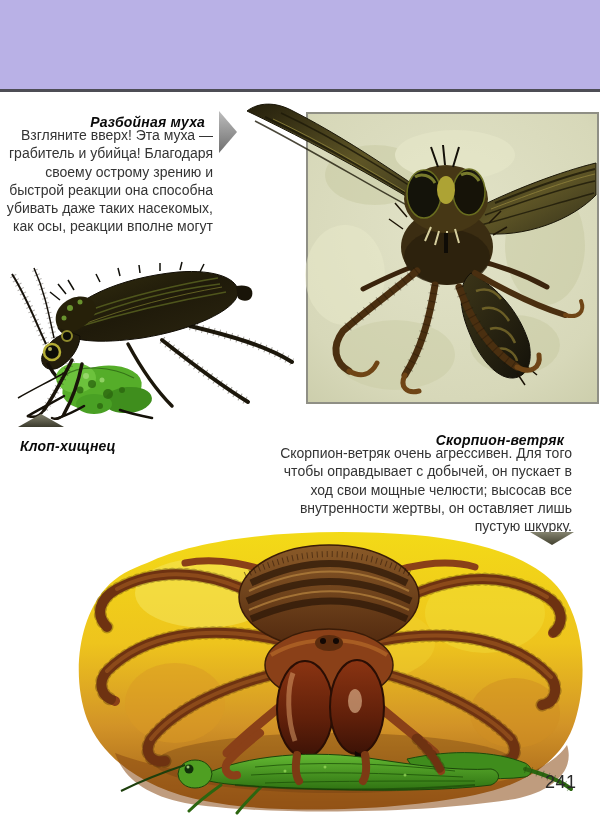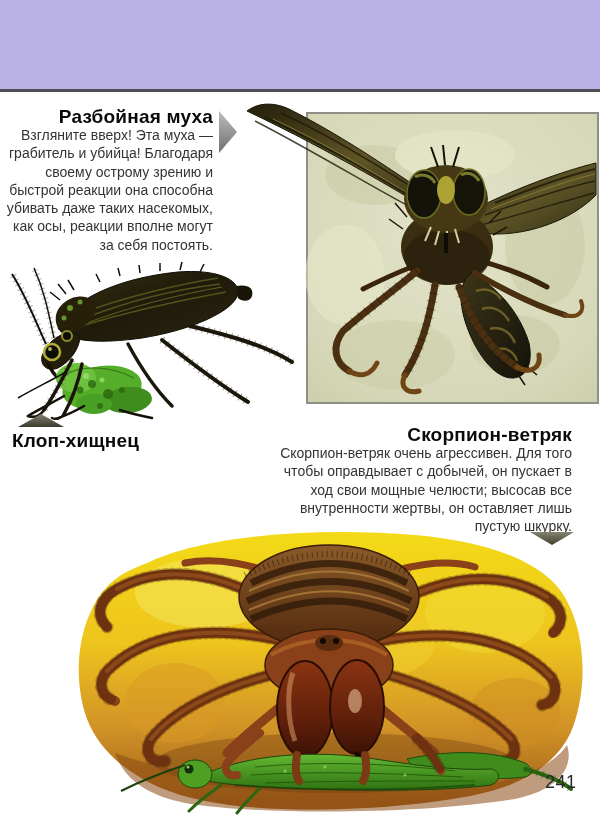--- a/index.html
+++ b/index.html
@@ -7,22 +7,22 @@
     position:relative; width:600px; height:820px; background:#ffffff;
     font-family:"Liberation Sans", sans-serif; overflow:hidden;
   }
   .abs { position:absolute; }
   .top-band {
     position:absolute; left:0; top:0; width:600px; height:89px;
     background:var(--top-band,#b9b1e6);
     border-bottom:3px solid var(--band-line,#4d4d55);
   }
   .sec-title {
-    margin:0; font-size:19px; font-weight:bold; color:var(--heading,#0a0a0a);
-    letter-spacing:0.2px; white-space:nowrap;
+    margin:8px; font-size:14px; font-weight:bold; color:var(--heading,#0a0a0a);
+    letter-spacing:0.2px; white-space:nowrap;font-style:italic;
   }
   .para { font-size:14px; color:var(--text,#343434); }
   .para .ln { display:block; white-space:nowrap; line-height:18.3px; }
   .alr { text-align:right; }
   .all { text-align:left; }
   .p2 .ln { line-height:19px; }
   .page-num {
     position:absolute; left:545px; top:772px; font-size:18px;
     color:#2a2a2a; letter-spacing:0.5px;
   }
@@ -35,21 +35,20 @@
   <div class="top-band"></div>
 
   <h2 class="abs sec-title alr" style="right:387px; top:106px;">Разбойная муха</h2>
   <div class="abs para alr" style="right:387px; top:126px;">
     <span class="ln">Взгляните вверх! Эта муха —</span>
     <span class="ln">грабитель и убийца! Благодаря</span>
     <span class="ln">своему острому зрению и</span>
     <span class="ln">быстрой реакции она способна</span>
     <span class="ln">убивать даже таких насекомых,</span>
     <span class="ln">как осы, реакции вполне могут</span>
-    <span class="ln">за себя постоять.</span>
   </div>
 
   <svg class="abs" style="left:195px; top:95px;" width="405" height="315" viewBox="0 0 405 315">
     <defs>
       <linearGradient id="gArr" x1="0" y1="0" x2="0" y2="1">
         <stop offset="0" stop-color="#bdbdbd"></stop>
           <stop offset="1" stop-color="#6f6f6f"></stop>
       </linearGradient>
       <radialGradient id="gPlate" cx="0.5" cy="0.4" r="0.9">
         <stop offset="0" stop-color="#e2e3c8"></stop>

